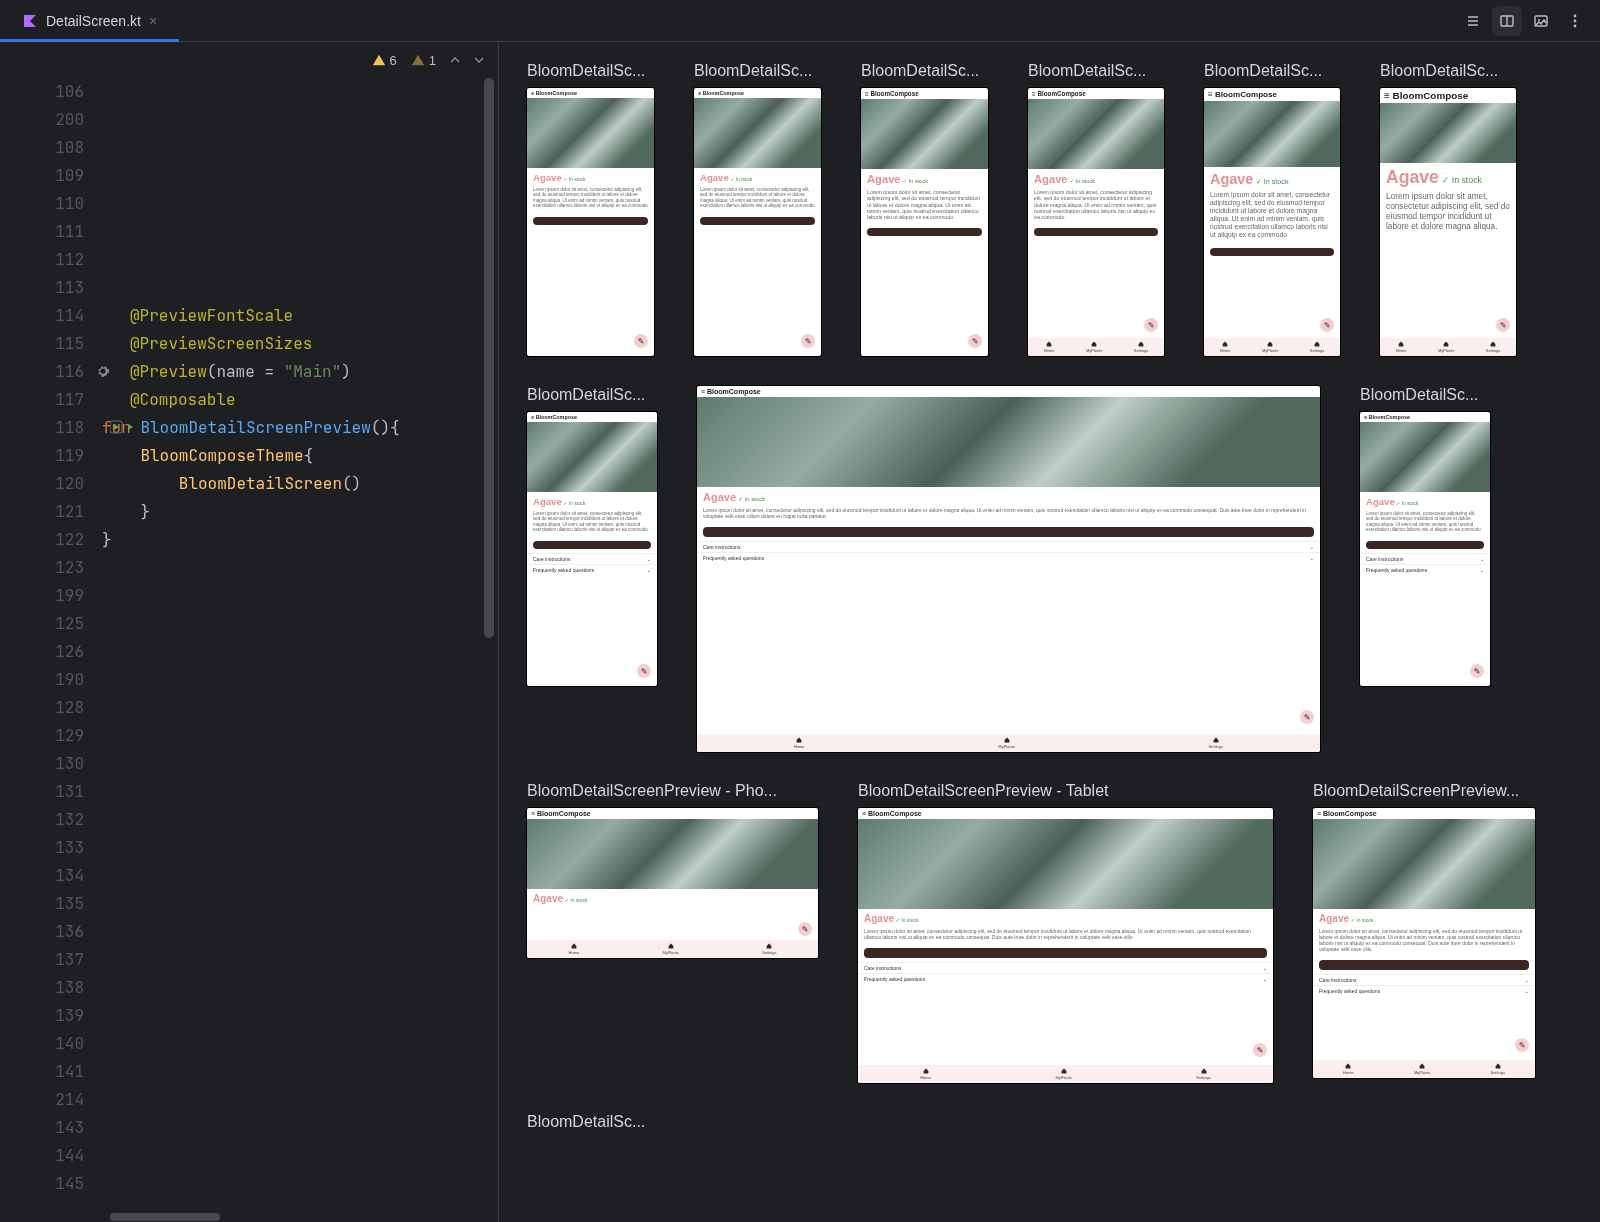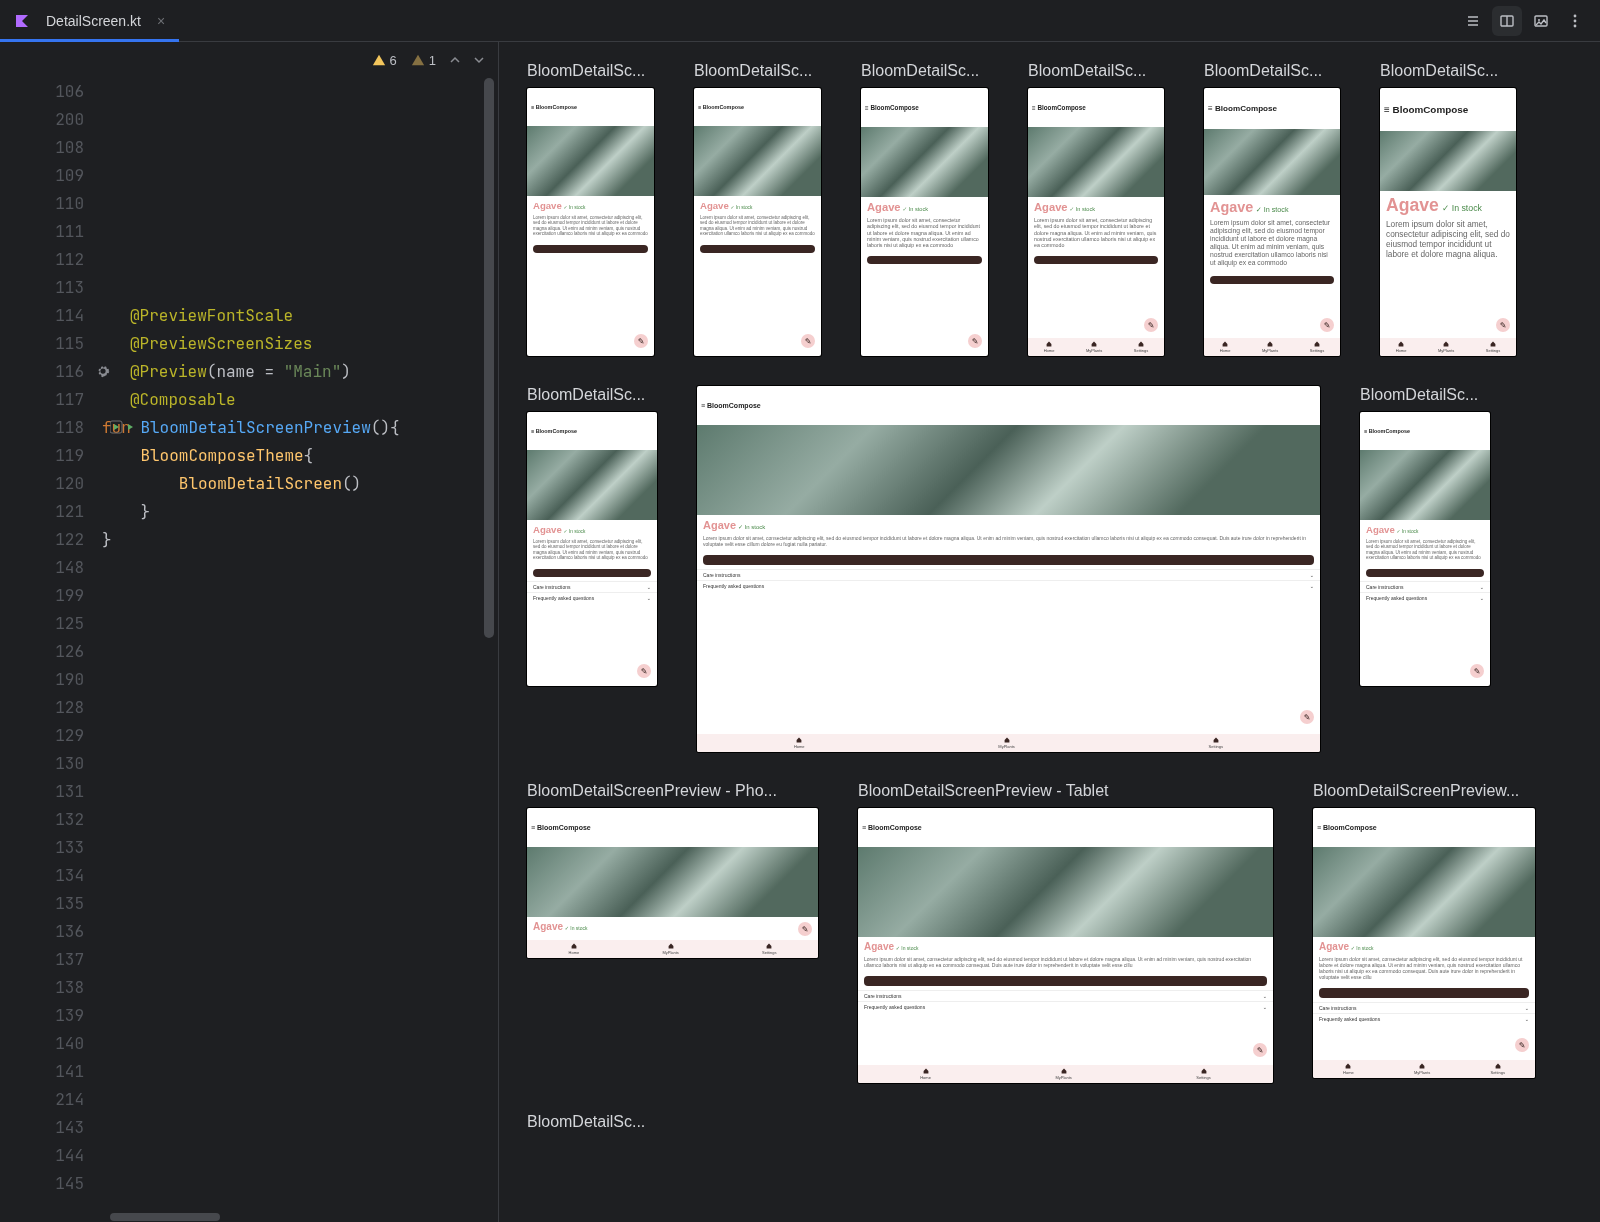--- a/index.html
+++ b/index.html
@@ -38,22 +38,22 @@
   .tabbar {
     height:42px;
     background: var(--bg-dark);
     border-bottom:1px solid var(--border-color);
     display:flex;
     align-items:stretch;
     justify-content:space-between;
   }
   .tabs { display:flex; }
   .tab {
-    display:flex; align-items:center; gap:16px;
-    padding:0 14px;
+    display:flex; align-items:center; gap:8px;
+    padding:0 22px;
     position:relative;
     color: var(--text-bright);
     font-size:14px;
   }
   .tab.active::after {
     content:""; position:absolute; left:0; right:0; bottom:-1px;
     height:3px; background: var(--tab-active-blue);
   }
   .tab-close { color: var(--text-dim); font-size:14px; cursor:pointer; }
   .tabbar-tools { display:flex; align-items:center; gap:4px; padding-right:10px; }
@@ -161,21 +161,21 @@
   }
   .p-frame {
     background:#fff; border-radius:2px;
     box-shadow:0 0 0 1px #000;
     display:flex; flex-direction:column;
     overflow:hidden;
     position:relative;
     color:#222; font-size:6px;
   }
   
-  .app-top { display:flex; align-items:center; gap:4px; padding:16px 4px; font-weight:600; font-size:6px; }
+  .app-top { display:flex; align-items:center; gap:4px; padding:2px 4px; font-weight:600; font-size:6px; }
   .plant {
     background:linear-gradient(135deg,#5d7a6e 0%,#96aca3 25%,#4a6057 45%,#becfc7 60%, #52695e 80%);
     width:100%;
   }
   .txt-block { padding:4px 6px; }
   .agave { color:#e29393; font-weight:700; }
   .lorem { color:#666; line-height:1.2; }
   .pill-btn {
     margin:4px 6px; height:8px; border-radius:4px; background:#3a2623;
   }
@@ -300,21 +300,21 @@
               <svg width="28" height="14" viewBox="0 0 28 14">
                 <rect x="0" y="1" width="12" height="12" rx="2" fill="none" stroke="#6e6e6e"></rect>
                 <path d="M4 4v6l5-3z" fill="#5fad65"></path>
                 <path d="M18 4v6l5-3z" fill="#5fad65"></path>
               </svg>
             </span></div>
           <div class="ln">119</div>
           <div class="ln">120</div>
           <div class="ln">121</div>
           <div class="ln">122</div>
-          <div class="ln">148</div>
+          <div class="ln">123</div>
           <div class="ln">199</div>
           <div class="ln">125</div>
           <div class="ln">126</div>
           <div class="ln">190</div>
           <div class="ln">128</div>
           <div class="ln">129</div>
           <div class="ln">130</div>
           <div class="ln">131</div>
           <div class="ln">132</div>
           <div class="ln">133</div>

